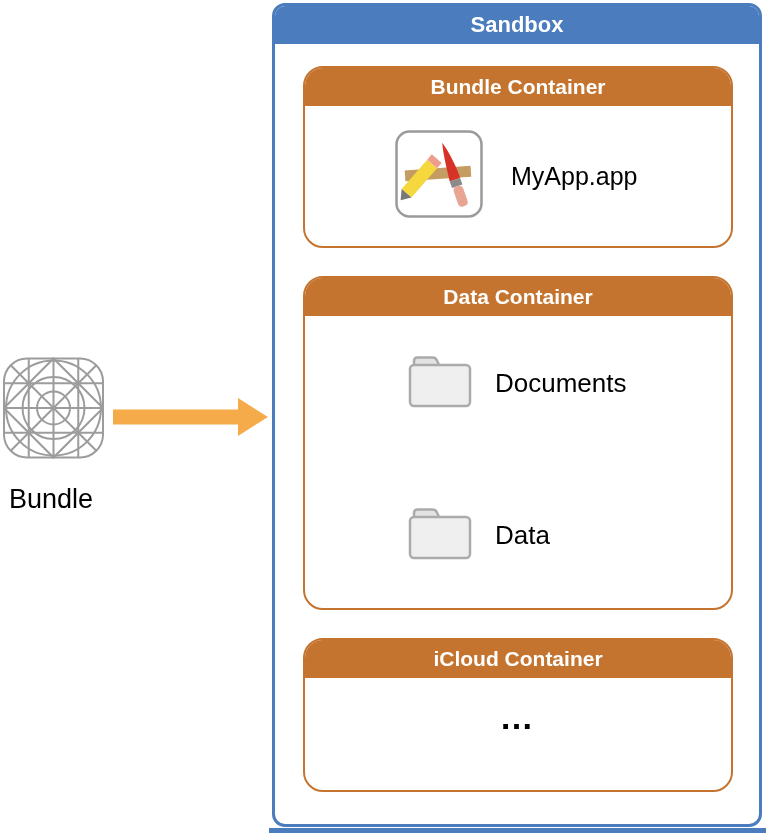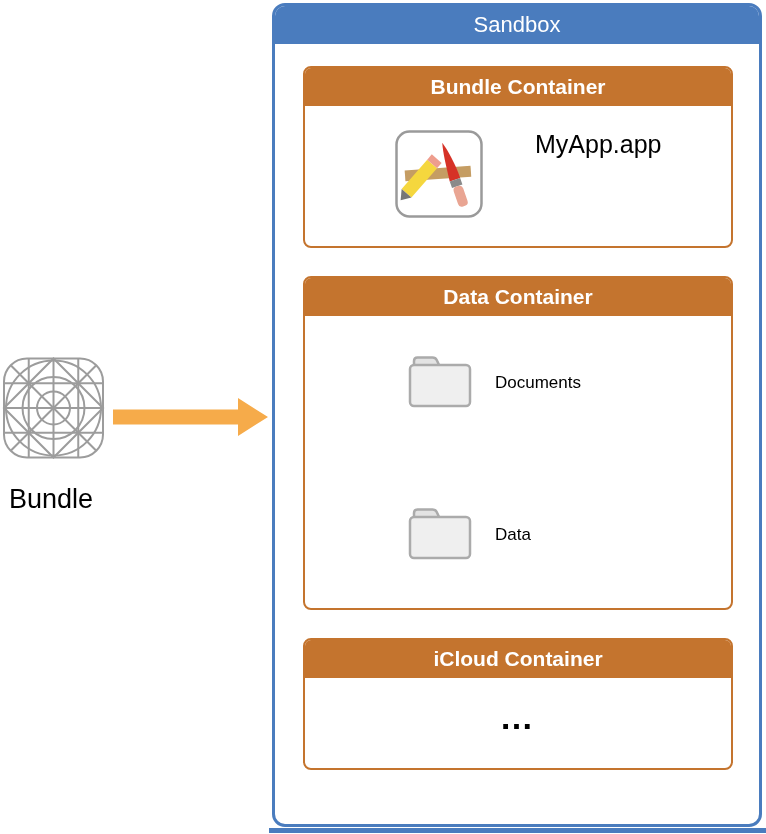--- a/index.html
+++ b/index.html
@@ -15,47 +15,47 @@
   
   .flow-arrow{position:absolute;left:113px;top:398px;}
   
   .sandbox{
     position:absolute;left:272px;top:3px;width:490px;height:824px;
     border:3px solid #4A7CBE;border-radius:13px;box-sizing:border-box;
     background:#fff;overflow:hidden;
   }
   .sandbox-header{
     height:38px;line-height:38px;background:#4A7CBE;color:#fff;
-    text-align:center;font-weight:normal;font-size:22px;
+    text-align:center;font-weight:bold;font-size:22px;
   }
   .bottom-bar{
     position:absolute;left:269px;top:828px;width:497px;height:5px;background:#4A7CBE;
   }
   
   .inner-box{
     position:absolute;left:28px;width:430px;
-    border:2.5px solid #C4742E;border-radius:8px;box-sizing:border-box;
+    border:2.5px solid #C4742E;border-radius:20px;box-sizing:border-box;
     background:#fff;overflow:hidden;
   }
   .inner-box .box-header{
     height:38px;line-height:38px;background:#C4742E;color:#fff;
     text-align:center;font-weight:bold;font-size:21px;
   }
   .box-bundle{top:60px;height:182px;}
   .box-data{top:270px;height:334px;}
-  .box-icloud{top:632px;height:132px;}
+  .box-icloud{top:632px;height:154px;}
   
-  .bundle-row{position:absolute;left:90px;top:62px;display:flex;gap:52px;}
+  .bundle-row{position:absolute;left:90px;top:62px;display:flex;align-items:center;gap:28px;}
   .bundle-item-label{font-size:25px;color:#000;}
   
   .folder-row{position:absolute;left:102px;height:58px;display:flex;align-items:center;gap:22px;}
   .folder-row.r0{top:76px;}
   .folder-row.r1{top:152px;}
   .folder-row.r2{top:228px;}
-  .folder-label{font-size:17px;color:#000;}
+  .folder-label{font-size:26px;color:#000;}
   
   .icloud-ellipsis{
     position:absolute;left:0;right:0;top:58px;text-align:center;
     font-size:34px;font-weight:bold;letter-spacing:3px;color:#000;
   }
 </style>
 </head>
 <body>
 
 <div class="canvas">

